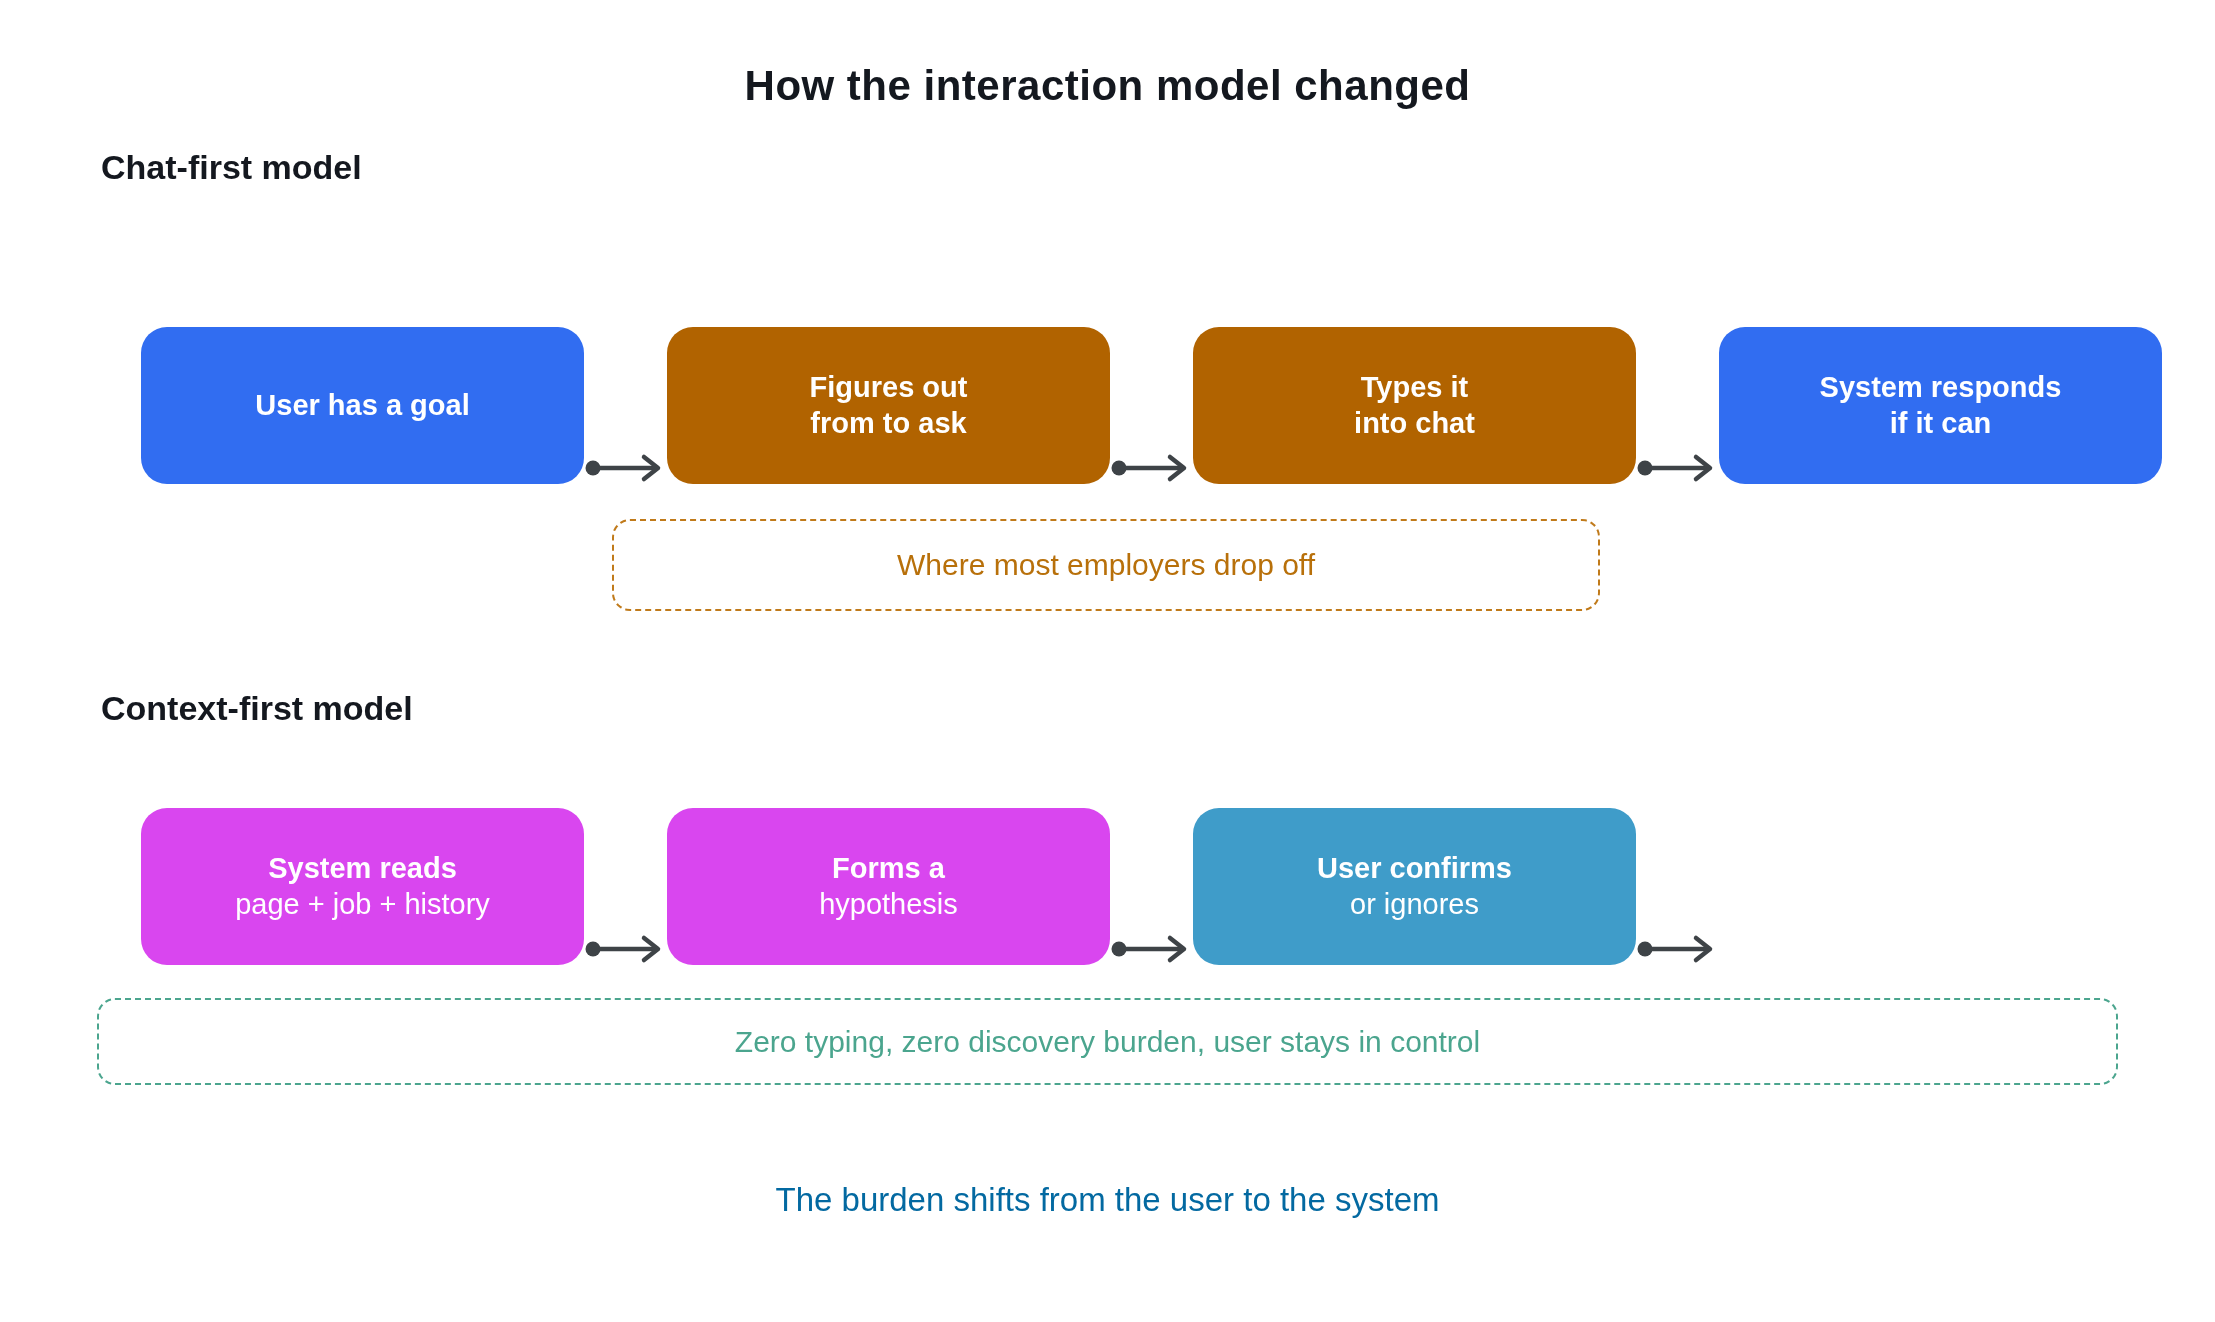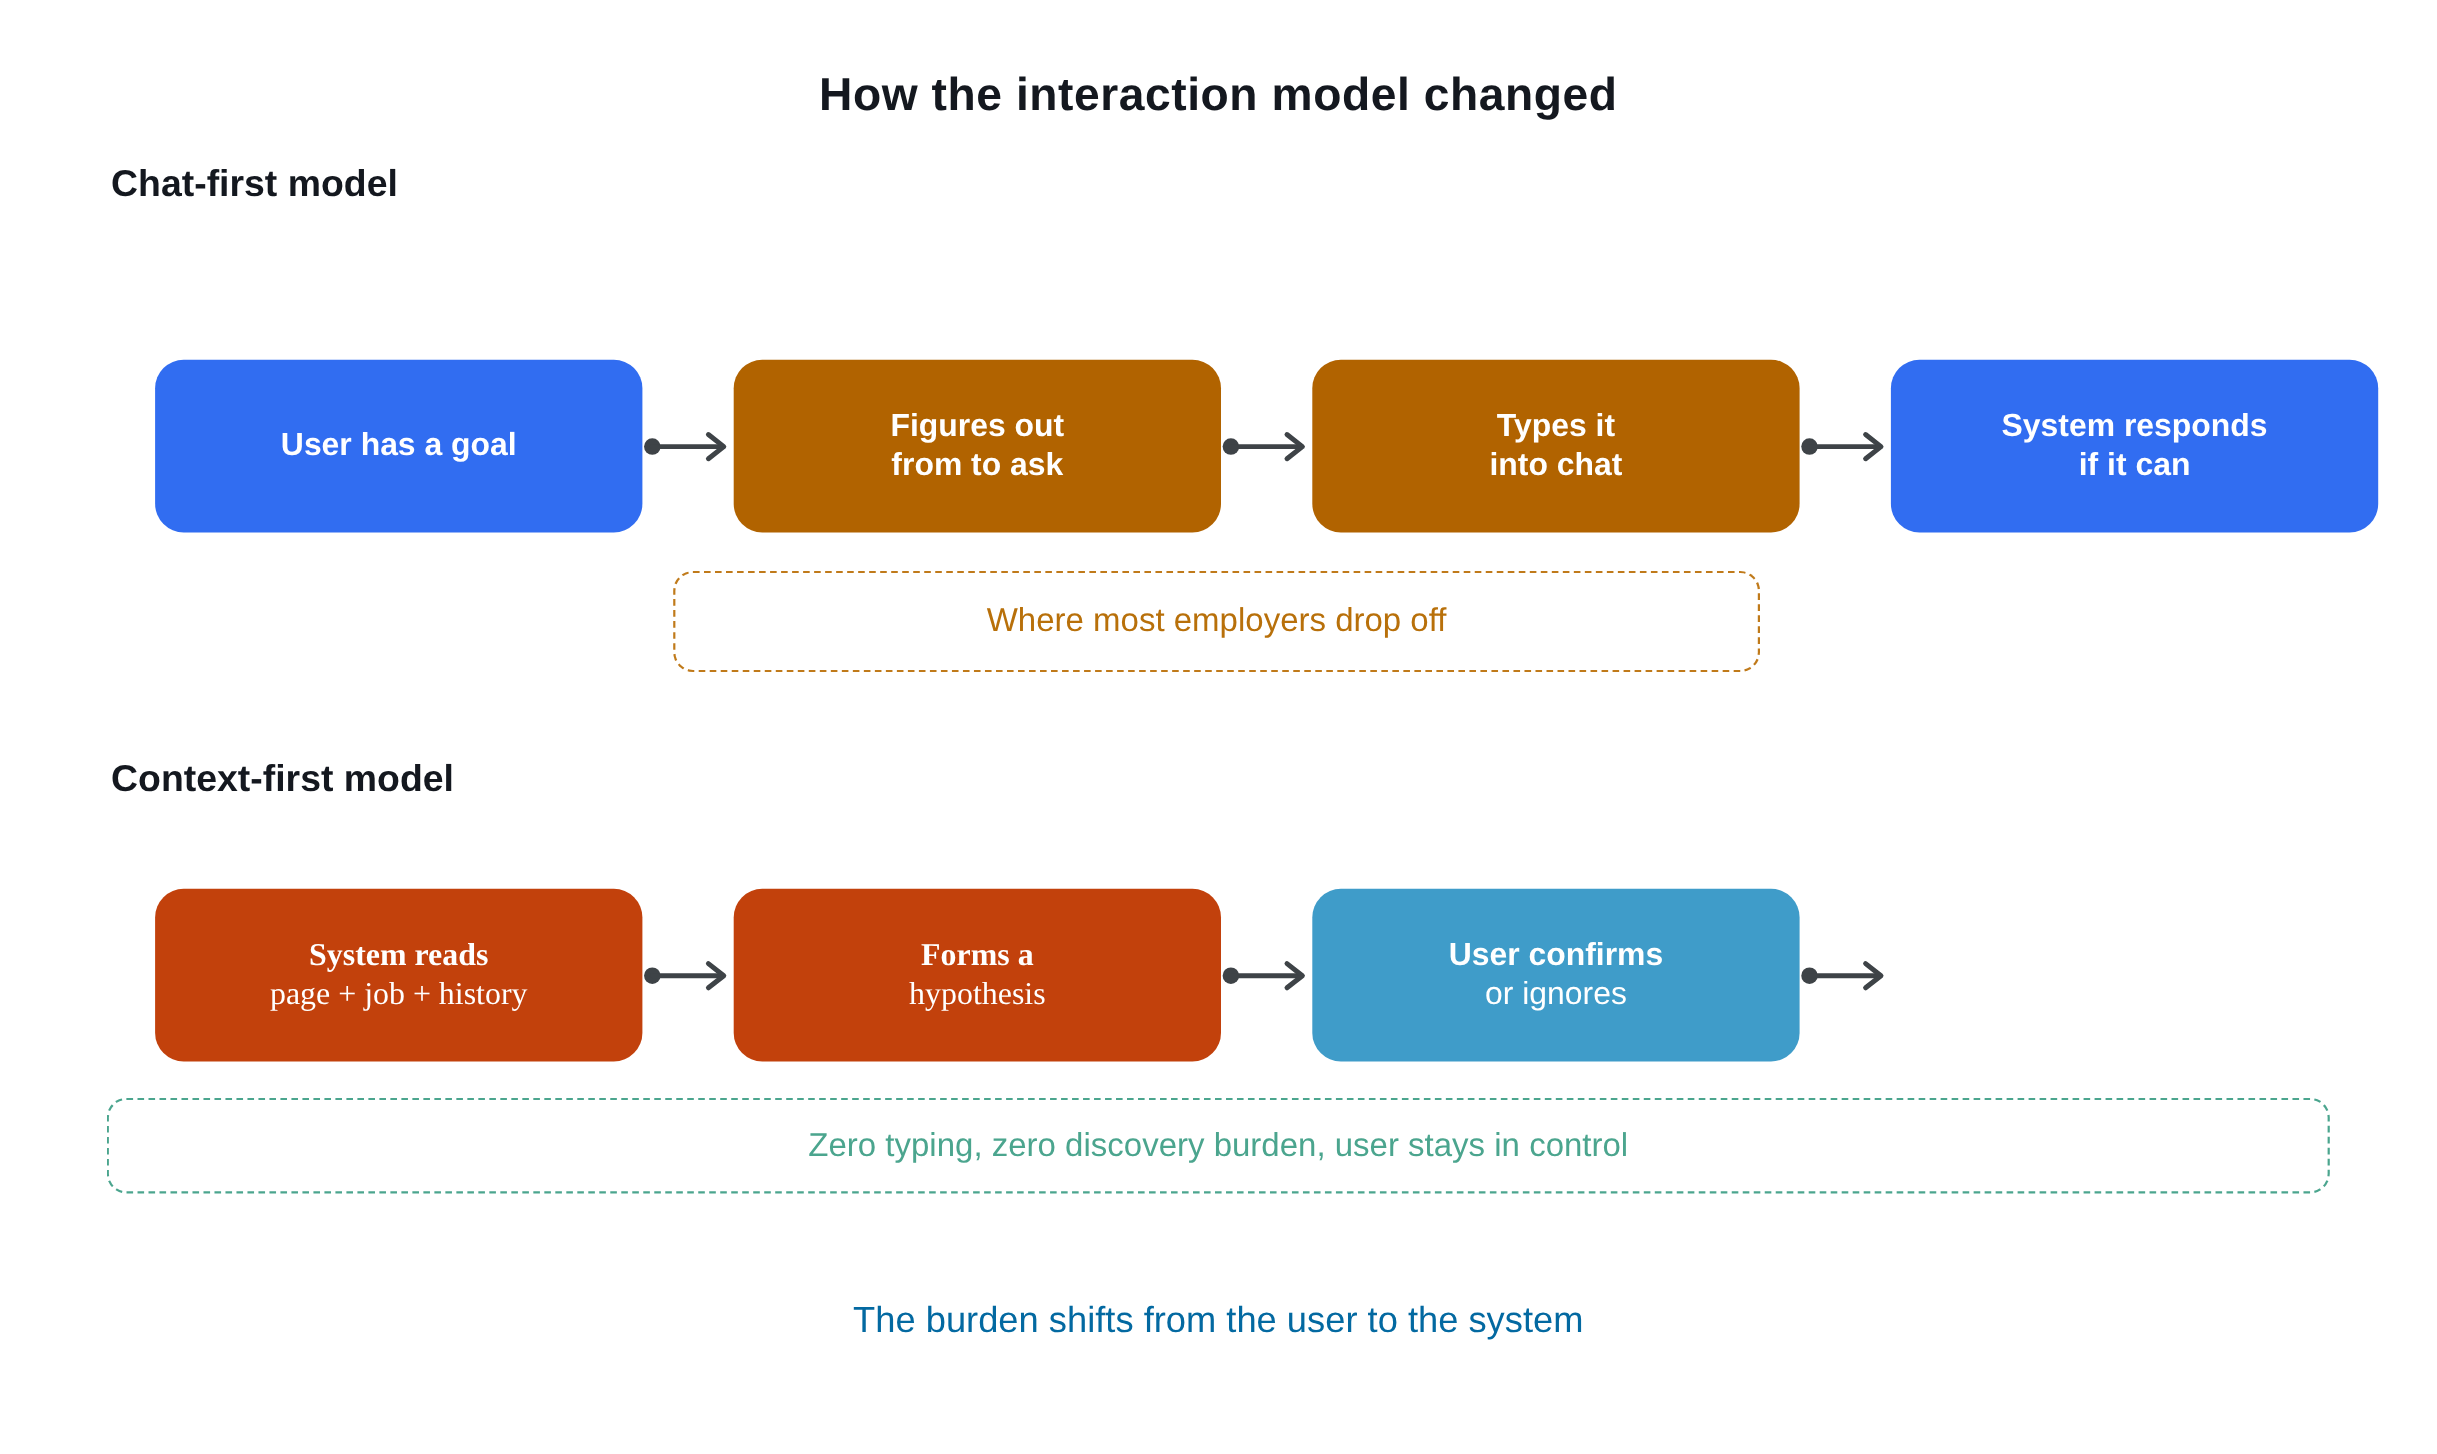--- a/index.html
+++ b/index.html
@@ -25,21 +25,21 @@
   }
   .section-heading {
     font-size: 34px;
     font-weight: 700;
     color: #14181f;
     margin-top: 38px;
     padding-left: 4px;
   }
   .flow-row {
     display: flex;
-    align-items: center;
+    align-items: flex-end;
     margin-top: 140px;
     width: 1752px;
     padding-left: 44px;
   }
   .flow-row.second { margin-top: 80px; }
   .flow-box {
     width: 443px;
     height: 157px;
     border-radius: 26px;
     display: flex;
@@ -51,21 +51,21 @@
     flex: 0 0 auto;
   }
   .flow-box .line {
     display: block;
     font-size: 29px;
     line-height: 1.22;
   }
   .flow-box .line.bold { font-weight: 700; }
   .flow-box.blue  { background: #316df1; }
   .flow-box.brown { background: #b16300; }
-  .flow-box.teal  { background: #c2410c; font-family: Liberation Serif, serif; }
+  .flow-box.teal  { background: #d946ef; }
   .flow-box.lightblue { background: #3f9cc9; }
   .arrow-wrap {
     flex: 0 0 83px;
     height: 32px;
     display: flex;
     align-items: center;
     justify-content: center;
   }
   .arrow-wrap svg { display: block; }
   .callout {

